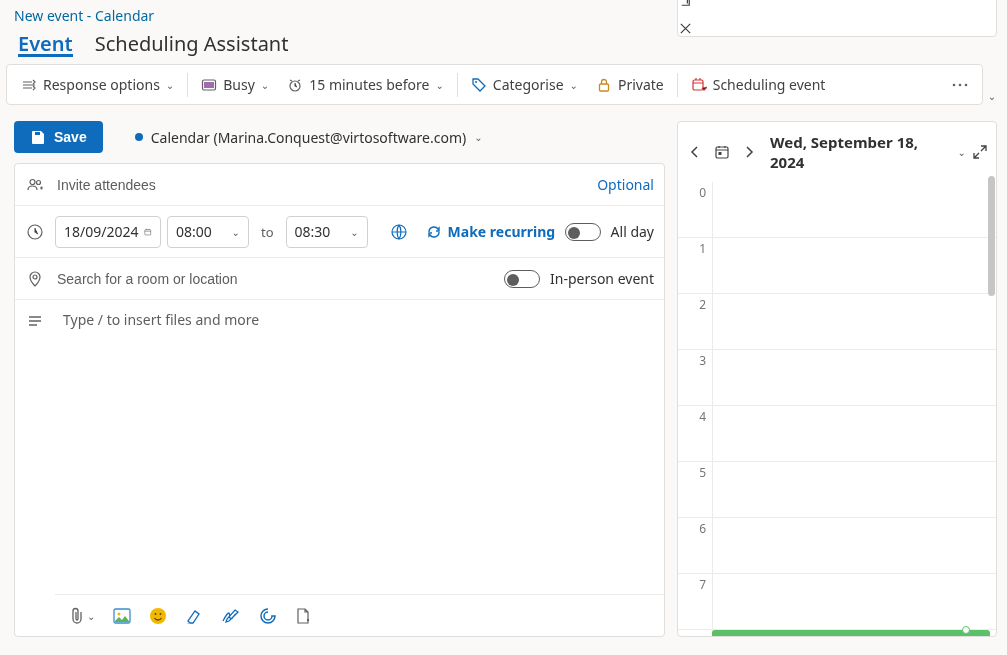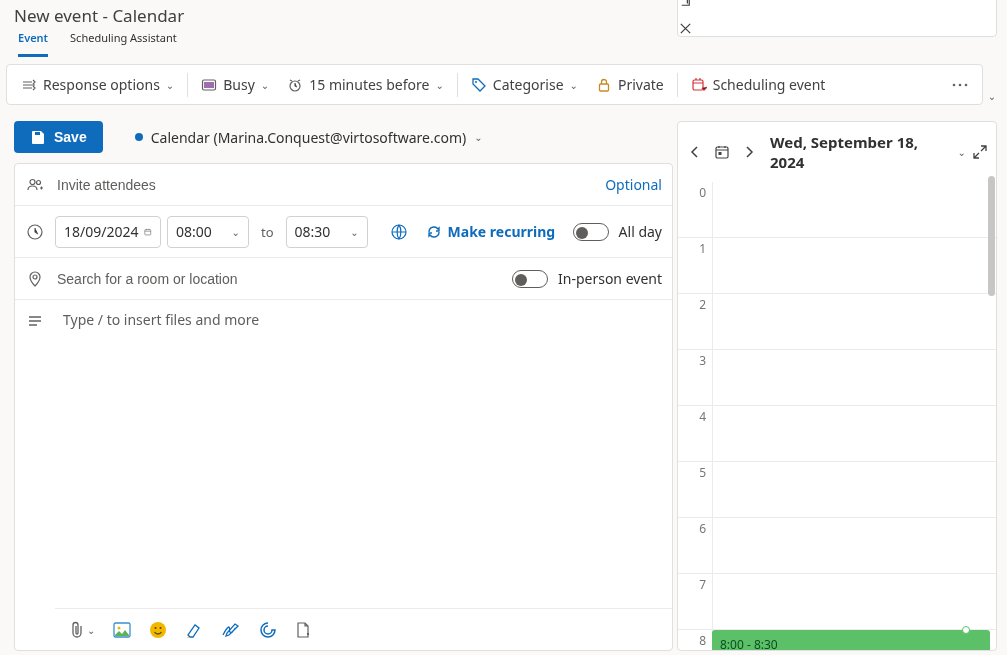--- a/index.html
+++ b/index.html
@@ -19,34 +19,34 @@
     background: #faf9f8;
     display: flex;
     flex-direction: column;
   }
   .titlebar {
     height: 30px;
     display: flex;
     align-items: center;
     justify-content: space-between;
     padding: 0 10px 0 14px;
-    color: #404040;
-    font-size: 17px;
+    color: #0369a1;
+    font-size: 14px;
   }
   .titlebar .right { display: flex; gap: 12px; }
   .titlebar .icn { cursor: pointer; color: #424140; }
   .tabs {
     display: flex;
     gap: 22px;
     padding: 0 18px;
     height: 28px;
     border-bottom: 1px solid transparent;
   }
   .tab {
-    font-size: 11px;
+    font-size: 20px;
     color: #323130;
     cursor: pointer;
     padding-bottom: 21px;
   }
   .tab.active {
     color: #0f6cbd;
     font-weight: 600;
     border-bottom: 3px solid #0f6cbd;
   }
   .toolbar-row {
@@ -74,22 +74,22 @@
     font-size: 14px;
     color: #424242;
   }
   .sep { width: 1px; height: 24px; background: #e1dfdd; margin: 0 3px; }
   .chev-sm { font-size: 10px; color: #616161; }
   .tool-more { margin-left: auto; color:#616161; padding:4px 8px; cursor:pointer; }
   .expand-chev { width: 18px; display:flex; align-items:flex-end; justify-content:center; color:#616161; font-size:10px; cursor:pointer; padding-bottom:2px;}
   .content {
     flex: 1;
     display: flex;
-    padding: 10px 10px 4px 14px;
-    gap: 4px;
+    padding: 10px 10px 18px 14px;
+    gap: 12px;
     overflow: hidden;
   }
   .left {
     flex: 1;
     display: flex;
     flex-direction: column;
   }
   .topline {
     display: flex;
     align-items: center;

